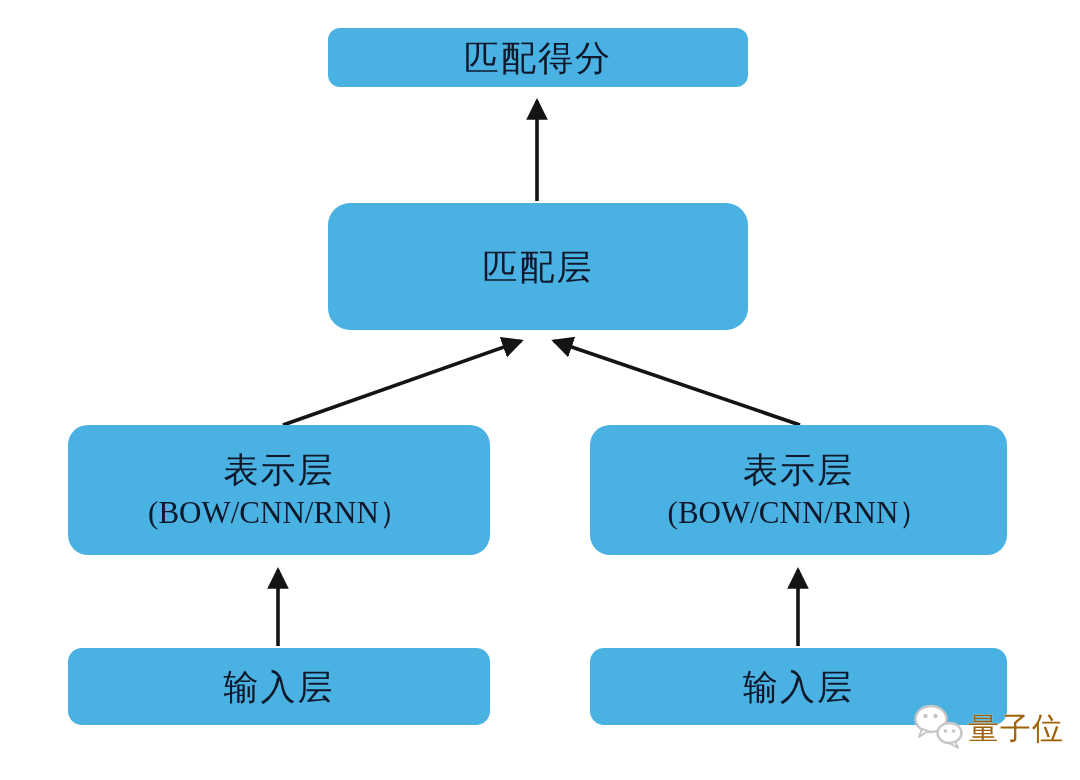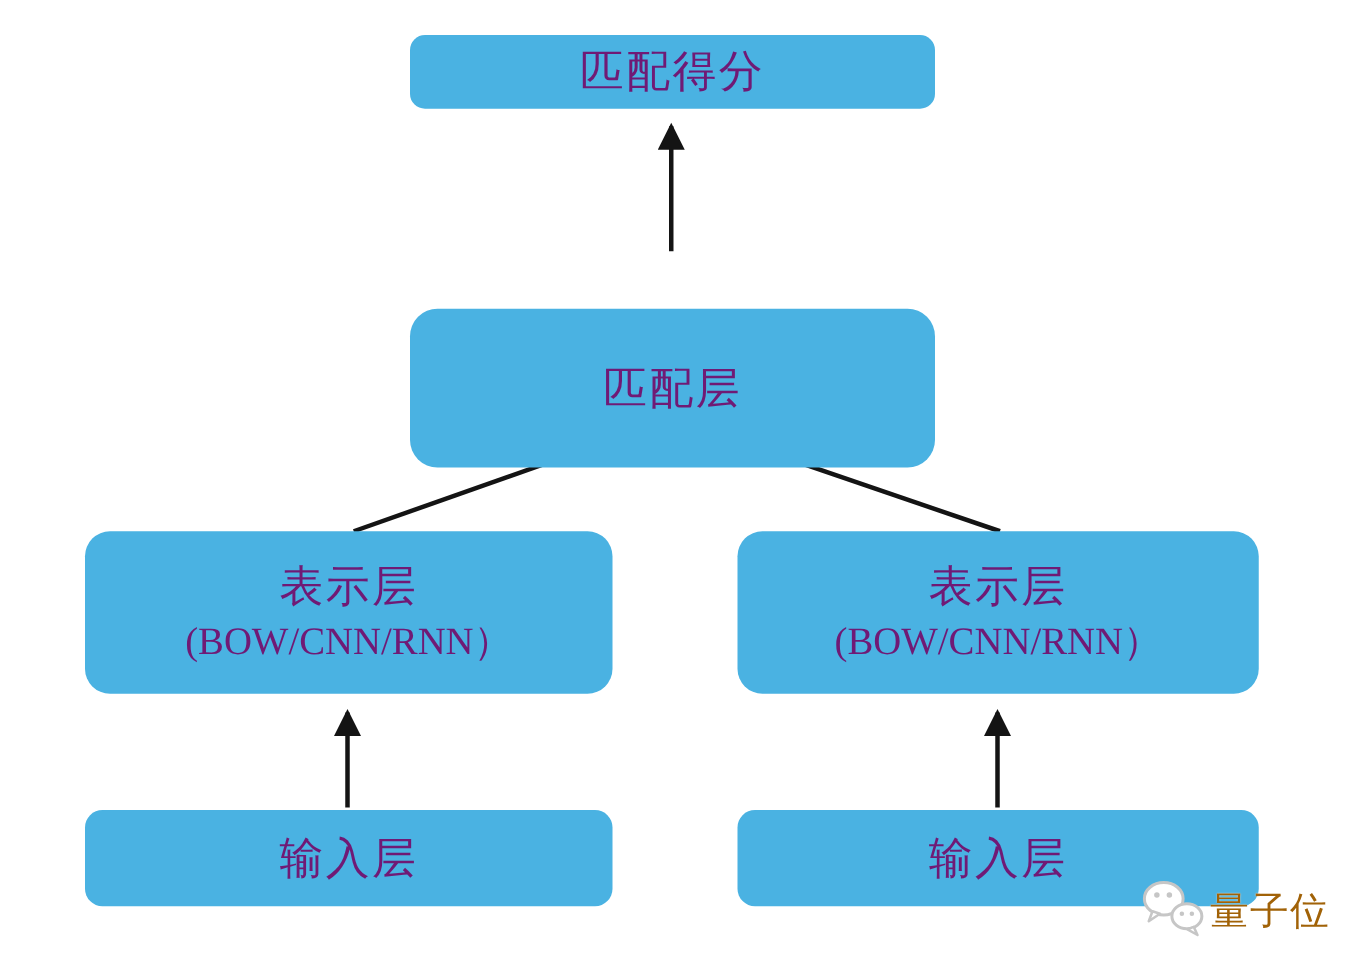--- a/index.html
+++ b/index.html
@@ -11,34 +11,34 @@
   .canvas {
     position: relative;
     width: 1080px;
     height: 780px;
     background: #ffffff;
     overflow: hidden;
   }
   .node {
     position: absolute;
     background: #4AB2E2;
-    color: #701a75;
+    color: #0f172a;
     display: flex;
     flex-direction: column;
     align-items: center;
     justify-content: center;
     text-align: center;
     box-sizing: border-box;
     line-height: 1.3;
   }
   .node .label-main { font-size: 35px; letter-spacing: 2px; }
   .node .label-sub  { font-size: 31px; letter-spacing: 0px; font-family: Liberation Serif, serif; }
 
   #node-score  { left: 328px; top: 28px;  width: 420px; height: 59px;  border-radius: 12px; }
-  #node-match  { left: 328px; top: 203px; width: 420px; height: 127px; border-radius: 22px; margin-top: 44px; }
+  #node-match  { left: 328px; top: 203px; width: 420px; height: 127px; border-radius: 22px; }
   #node-rep-l  { left: 68px;  top: 425px; width: 422px; height: 130px; border-radius: 20px; }
   #node-rep-r  { left: 590px; top: 425px; width: 417px; height: 130px; border-radius: 20px; }
   #node-in-l   { left: 68px;  top: 648px; width: 422px; height: 77px;  border-radius: 14px; }
   #node-in-r   { left: 590px; top: 648px; width: 417px; height: 77px;  border-radius: 14px; }
 
   #arrow-layer {
     position: absolute;
     left: 0; top: 0;
     width: 1080px; height: 780px;
     pointer-events: none;

